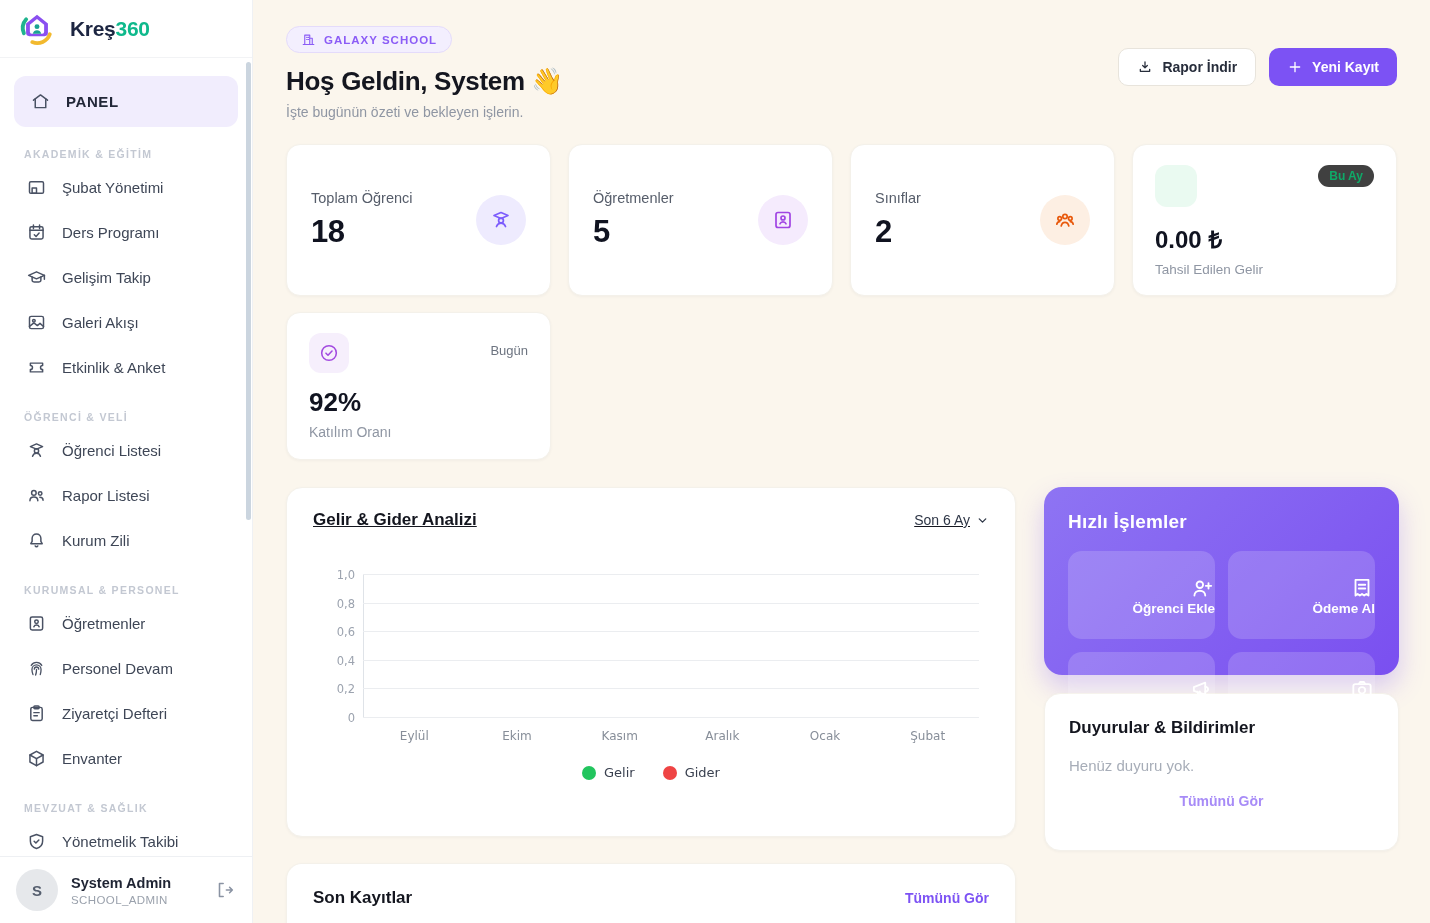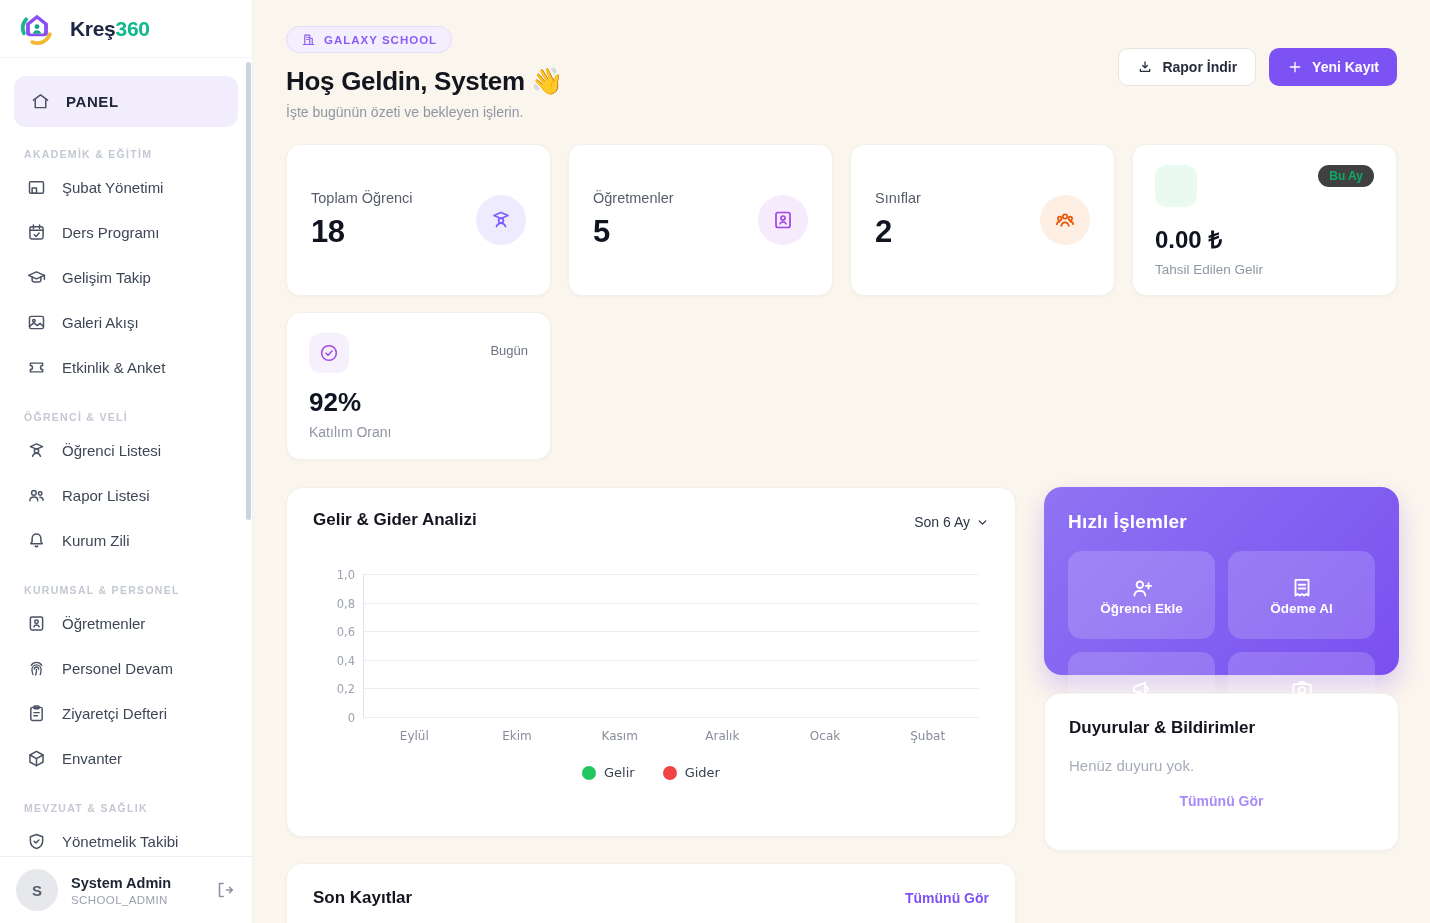--- a/index.html
+++ b/index.html
@@ -56,38 +56,38 @@
   .att-card { height:148px; padding:20px 22px; display:block; }
   .att-top { display:flex; justify-content:space-between; align-items:flex-start; }
   .att-square { width:40px; height:40px; border-radius:12px; background:#F6EFFC; color:#A34BE0; display:flex; align-items:center; justify-content:center; }
   .att-when { font-size:13px; color:#6D7480; margin-top:10px; }
   .att-value { font-size:26px; font-weight:700; color:#101320; margin-top:14px; }
   .att-label { font-size:14px; color:#8F96A3; margin-top:6px; }
 
   .content-grid { display:grid; grid-template-columns:730px 355px; gap:28px; margin-top:27px; align-items:start; }
 
   .chart-card { border-radius:16px; padding:22px 26px; height:350px; }
-  .chart-header { display:flex; justify-content:space-between; align-items:flex-end; }
+  .chart-header { display:flex; justify-content:space-between; align-items:center;text-decoration:underline; }
   .chart-title { font-size:17px; font-weight:700; color:#14161F; }
   .range-select { display:flex; align-items:center; gap:6px; font-size:14px; color:#2E3646; cursor:pointer; }
   .plot { position:relative; margin:44px 10px 0 50px; height:143px; }
   .axis-line { position:absolute; left:0; top:0; bottom:0; width:1px; background:#DFE3E8; }
   .tick { position:absolute; left:0; right:0; }
   .tick .tick-label { position:absolute; left:-46px; top:-6px; width:38px; text-align:right; font-size:11.5px; color:#9CA3AF; font-family:"DejaVu Sans", sans-serif; }
   .tick .grid-line { height:1px; background:#EBEDF0; }
   .x-labels { display:flex; margin:12px 10px 0 50px; }
   .x-labels span { flex:1; text-align:center; font-size:12px; color:#878E99; font-family:"DejaVu Sans", sans-serif; }
   .legend { display:flex; justify-content:center; gap:28px; margin-top:22px; }
   .legend-item { display:flex; align-items:center; gap:8px; font-size:13px; color:#3A4150; font-family:"DejaVu Sans", sans-serif; }
   .dot { width:14px; height:14px; border-radius:50%; }
 
   .quick-card { background:linear-gradient(135deg,#8E74F3 0%,#7A4FF0 100%); border-radius:18px; padding:24px; height:188px; box-shadow:0 12px 26px rgba(124,82,244,0.28); }
   .quick-title { color:#fff; font-size:19px; font-weight:700; letter-spacing:0.2px; }
   .quick-grid { display:grid; grid-template-columns:1fr 1fr; gap:13px; margin-top:18px; }
-  .quick-btn { background:rgba(255,255,255,0.17); border-radius:14px; height:88px; display:flex; flex-direction:column; align-items:center; justify-content:center; color:#fff; font-size:13.5px; font-weight:700; cursor:pointer; }
+  .quick-btn { background:rgba(255,255,255,0.17); border-radius:14px; height:88px; display:flex; flex-direction:column; align-items:flex-end; justify-content:center; color:#fff; font-size:13.5px; font-weight:700; cursor:pointer; }
 
   .announce-card { border-radius:16px; padding:24px; margin-top:18px; height:158px; }
   .announce-title { font-size:17px; font-weight:700; color:#14161F; }
   .announce-empty { font-size:15px; color:#A7ADB8; margin-top:19px; }
   .announce-link { display:block; text-align:center; color:#A78BF7; font-size:14px; font-weight:700; margin-top:19px; cursor:pointer; }
 
   .records-card { border-radius:16px 16px 0 0; border-bottom:none; padding:24px 26px 0; margin-top:26px; height:110px; overflow:hidden; }
   .records-header { display:flex; justify-content:space-between; align-items:center; }
   .records-title { font-size:17px; font-weight:700; color:#14161F; }
   .view-all-link { color:#7C52F4; font-size:14px; font-weight:700; cursor:pointer; }

